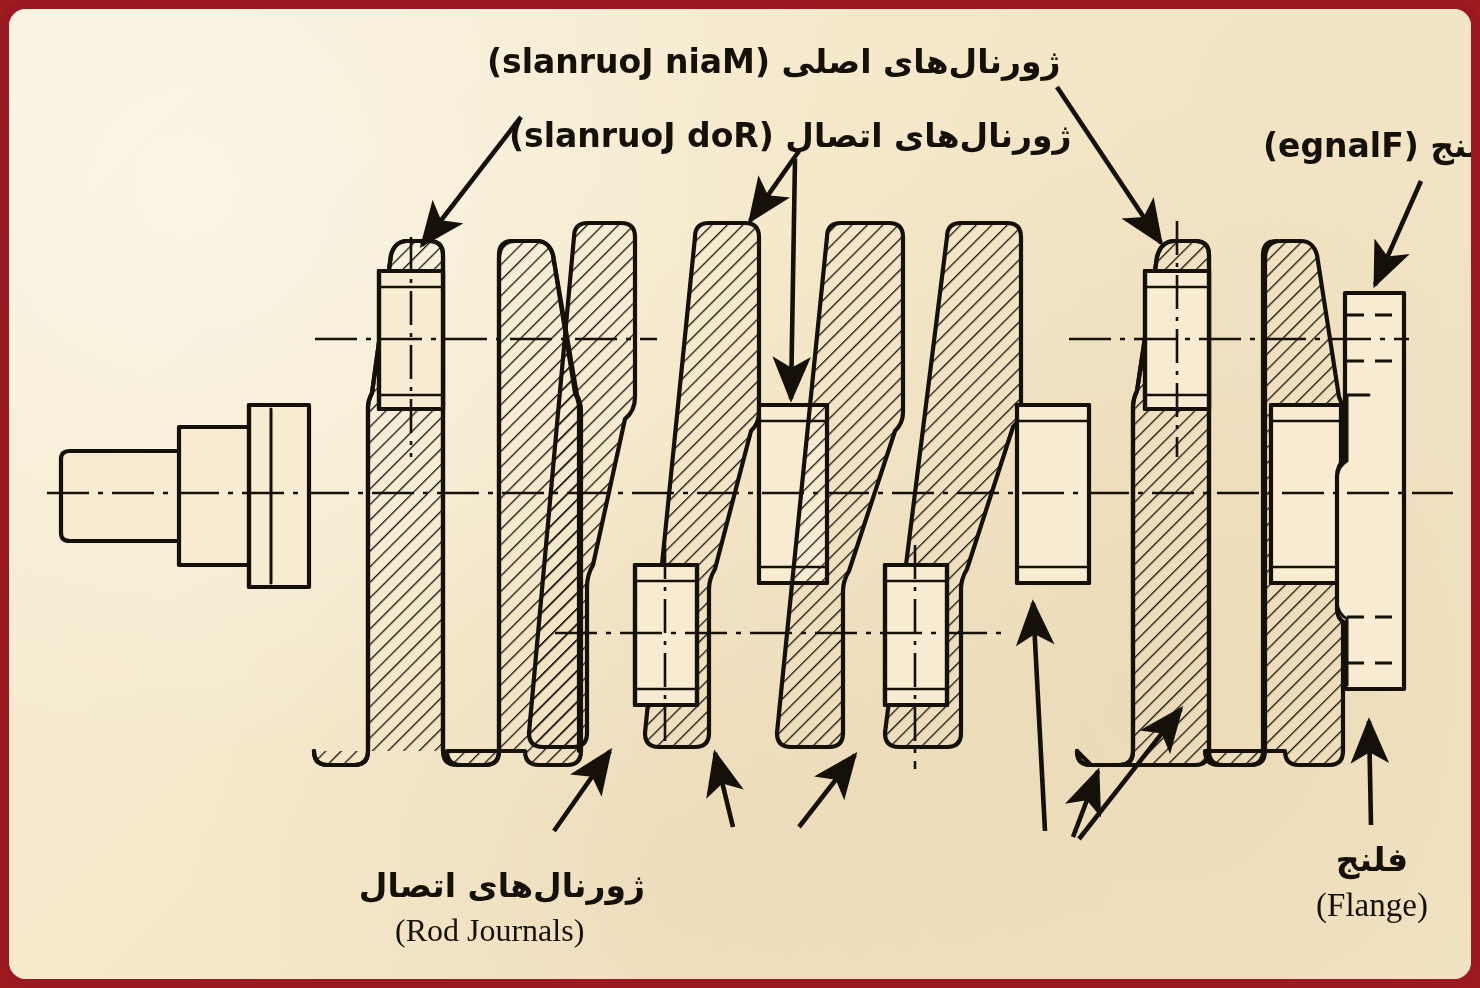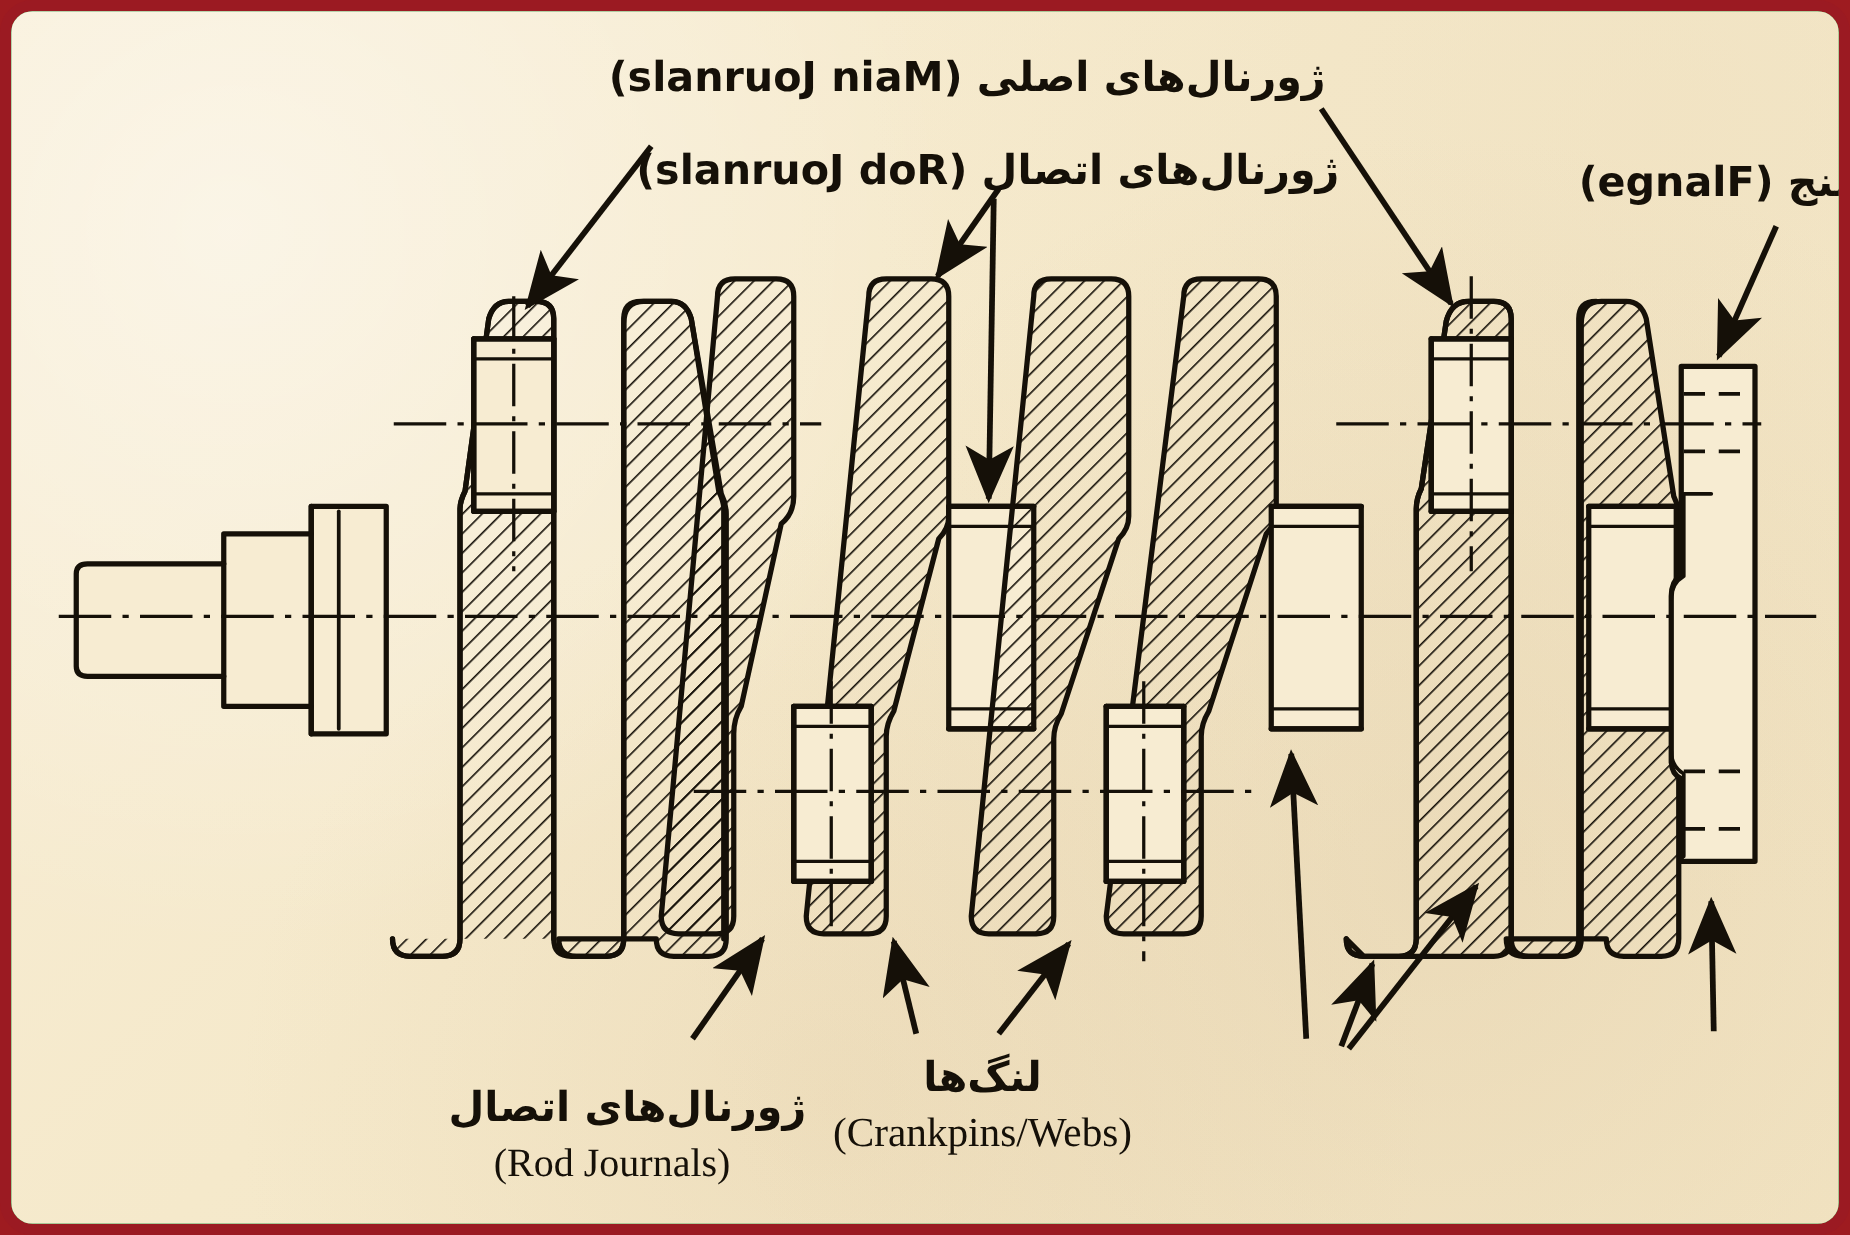--- a/index.html
+++ b/index.html
@@ -6,21 +6,21 @@
   body{
     width:1480px;height:988px;overflow:hidden;
     background:#9e1b20;
     font-family:"Liberation Serif", serif;
   }
   #frame{
     position:absolute;left:0;top:0;width:1480px;height:988px;
     box-sizing:border-box;
     border:9px solid #9b1a22;
     border-radius:26px;
-    background:#22c55e;
+    background:#c4b5fd;
     overflow:hidden;
   }
   
   #paper{
     position:absolute;inset:0;
     background:
       radial-gradient(circle at 12% 18%, rgba(255,255,255,.45), rgba(255,255,255,0) 38%),
       radial-gradient(circle at 78% 72%, rgba(214,190,150,.30), rgba(255,255,255,0) 45%),
       radial-gradient(circle at 45% 90%, rgba(226,204,166,.35), rgba(255,255,255,0) 40%),
       radial-gradient(circle at 90% 10%, rgba(236,220,186,.40), rgba(255,255,255,0) 40%),
@@ -246,22 +246,22 @@
 
   <div class="lbl mix fa" style="left:1254px;top:118px;font-size:33px;">
     <span>فلنج (Flange)</span>
   </div>
 
   <div class="lbl" style="left:386px;top:858px;text-align:left;width:250px;">
     <div class="fa" style="font-size:33px;">ژورنال‌های اتصال</div>
     <div class="en" style="font-size:32px;margin-top:6px;">(Rod Journals)</div>
   </div>
 
-  <div class="lbl" style="left:640px;top:834px;text-align:center;width:274px;">
-    <div class="fa" style="font-size:33px;">لنگ‌ها</div>
-    <div class="en" style="font-size:33px;margin-top:6px;">(Crankpins/Webs)</div>
-  </div>
 
   <div class="lbl" style="left:932px;top:834px;text-align:center;width:280px;">
   </div>
 
+  <div class="lbl" style="left:1288px;top:832px;text-align:center;width:150px;">
+    <div class="fa" style="font-size:33px;">فلنج</div>
+    <div class="en" style="font-size:33px;margin-top:6px;">(Flange)</div>
+  </div>
 
 </div>
 
 </body></html>

